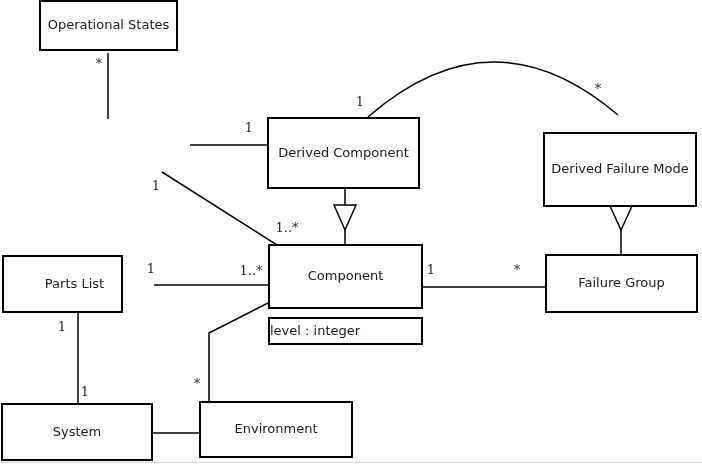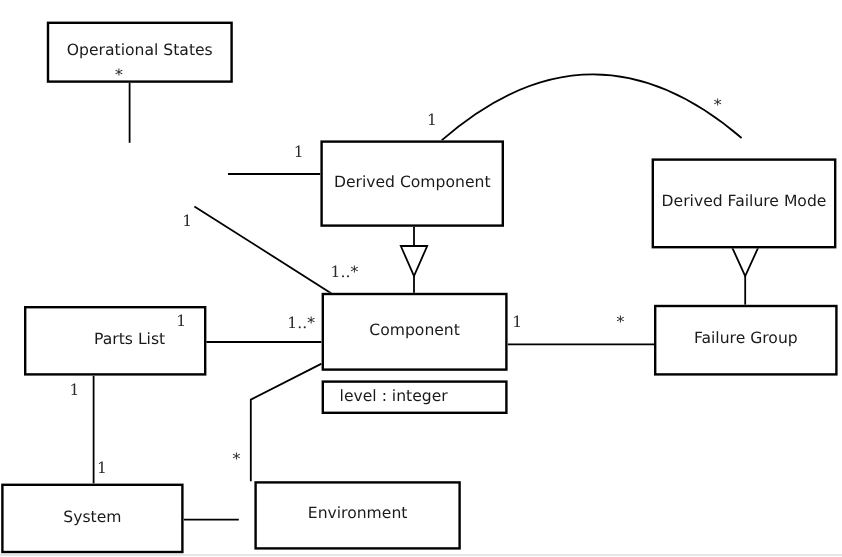--- a/index.html
+++ b/index.html
@@ -30,21 +30,20 @@
     display: flex;
     align-items: center;
     justify-content: center;
     font-size: 13px;
     color: #1a1a1a;
     text-align: center;
     line-height: 1.1;
   }
   .attr-compartment {
     justify-content: flex-start;
-    padding-left: 13px;
     text-align: right;
   }
   .mult {
     position: absolute;
     font-family: "DejaVu Serif", serif;
     font-size: 13px;
     color: #2a2a2a;
     transform: translate(-50%, -50%);
     white-space: nowrap;
   }
@@ -86,53 +85,53 @@
 
     <line x1="423" y1="287" x2="545" y2="287"></line>
 
     <line x1="78" y1="313" x2="78" y2="403"></line>
 
     <line x1="153" y1="433" x2="199" y2="433"></line>
 
     <polyline points="268,303 209,333 209,401"></polyline>
   </svg>
 
-  <div class="node" style="left:39px; top:18px; width:155px; height:51px;">
+  <div class="node" style="left:39px; top:0; width:139px; height:51px;">
     <span>Operational States</span>
   </div>
 
 
   <div class="node" style="left:267px; top:117px; width:153px; height:72px;">
     <span>Derived Component</span>
   </div>
 
   <div class="node" style="left:543px; top:115px; width:154px; height:75px;margin-top:17px;">
     <span>Derived Failure Mode</span>
   </div>
 
-  <div class="node" style="left:20px; top:255px; width:152px; height:58px;padding-left:24px;">
+  <div class="node" style="left:2px; top:255px; width:121px; height:58px;padding-left:24px;">
     <span>Parts List</span>
   </div>
 
   <div class="node" style="left:268px; top:244px; width:155px; height:65px;">
     <span>Component</span>
   </div>
   <div class="node attr-compartment" style="left:268px; top:317px; width:155px; height:28px;">
     <span>level : integer</span>
   </div>
 
   <div class="node" style="left:545px; top:254px; width:153px; height:59px;">
     <span>Failure Group</span>
   </div>
 
   <div class="node" style="left:1px; top:403px; width:152px; height:58px;">
     <span>System</span>
   </div>
 
-  <div class="node" style="left:212px; top:401px; width:172px; height:57px;text-align:center;">
+  <div class="node" style="left:199px; top:401px; width:154px; height:57px;text-align:center;">
     <span>Environment</span>
   </div>
 
   <span class="mult" style="left:99px; top:63px;">*</span>
   <span class="mult" style="left:249px; top:127px;">1</span>
   <span class="mult" style="left:156px; top:185px;">1</span>
   <span class="mult" style="left:287px; top:227px;">1..*</span>
   <span class="mult" style="left:360px; top:101px;">1</span>
   <span class="mult" style="left:598px; top:88px;">*</span>
   <span class="mult" style="left:151px; top:268px;">1</span>

